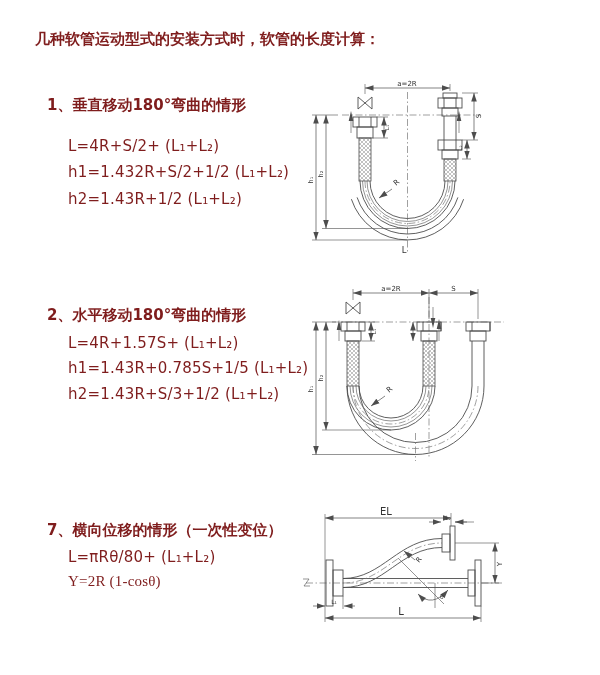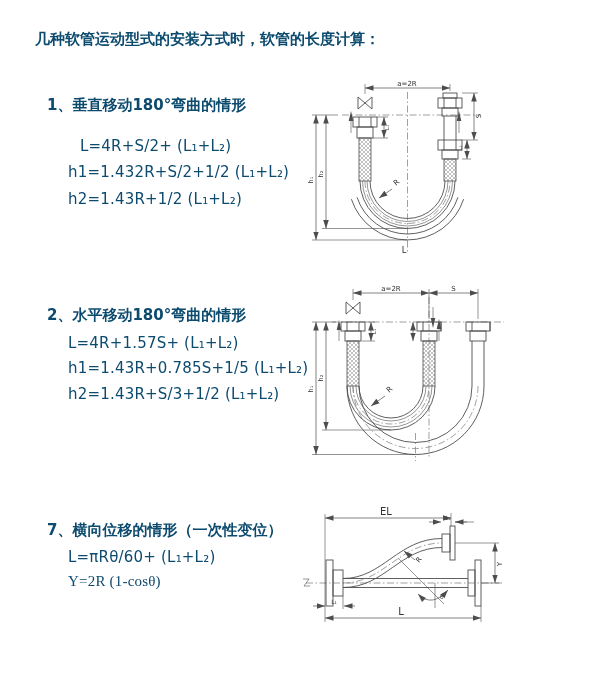--- a/index.html
+++ b/index.html
@@ -1,17 +1,17 @@
 <!DOCTYPE html>
 <html><head>
 <meta charset="utf-8">
 <style>
   html,body{margin:0;padding:0;background:#fff;}
   .page{position:relative;width:600px;height:675px;background:#ffffff;overflow:hidden;
-        font-family:"DejaVu Sans",sans-serif;color:#0c4a6e;}
+        font-family:"DejaVu Sans",sans-serif;color:#7f1d1d;}
   .line{position:absolute;white-space:nowrap;}
   .t{font:600 15px "DejaVu Sans",sans-serif;}
   .h{font:600 15px "DejaVu Sans",sans-serif;}
   .f{font:400 15px "DejaVu Sans",sans-serif;letter-spacing:.2px;}
   svg{position:absolute;overflow:visible;}
   .dl{stroke:#4d4d4d;stroke-width:.9;fill:none;}
   .thin{stroke:#4d4d4d;stroke-width:.6;fill:none;}
   .cl{stroke:#777;stroke-width:.7;fill:none;stroke-dasharray:7 2.5 1.5 2.5;}
   .dim{stroke:#4d4d4d;stroke-width:.7;fill:none;}
   .ext{stroke:#4d4d4d;stroke-width:.6;fill:none;}
@@ -21,31 +21,31 @@
   text.dlabel{font-family:"DejaVu Sans",sans-serif;fill:#333;}
 </style>
 </head>
 <body>
 
 <div class="page">
 
   <div class="line t" style="left:35px;top:30px;">几种软管运动型式的安装方式时，软管的长度计算：</div>
 
   <div class="line h" style="left:47px;top:96px;">1、垂直移动180°弯曲的情形</div>
-  <div class="line f" style="left:68px;top:137px;margin-left:12px;">L=4R+S/2+ (L₁+L₂)</div>
+  <div class="line f" style="left:68px;top:137px;">L=4R+S/2+ (L₁+L₂)</div>
   <div class="line f" style="left:68px;top:163px;">h1=1.432R+S/2+1/2 (L₁+L₂)</div>
   <div class="line f" style="left:68px;top:190px;">h2=1.43R+1/2 (L₁+L₂)</div>
 
   <div class="line h" style="left:47px;top:306px;">2、水平移动180°弯曲的情形</div>
   <div class="line f" style="left:68px;top:334px;">L=4R+1.57S+ (L₁+L₂)</div>
   <div class="line f" style="left:68px;top:359px;">h1=1.43R+0.785S+1/5 (L₁+L₂)</div>
   <div class="line f" style="left:68px;top:385px;">h2=1.43R+S/3+1/2 (L₁+L₂)</div>
 
   <div class="line h" style="left:47px;top:521px;">7、横向位移的情形（一次性变位）</div>
-  <div class="line f" style="left:68px;top:548px;">L=πRθ/60+ (L₁+L₂)</div>
+  <div class="line f" style="left:68px;top:548px;">L=πRθ/80+ (L₁+L₂)</div>
   <div class="line f" style="left:68px;top:573px;font-family:Liberation Serif, serif;">Y=2R (1-cosθ)</div>
 
   <svg style="left:308px;top:76px;" width="240" height="184" viewBox="0 0 240 184">
     <defs>
       <marker id="ar1" markerWidth="9" markerHeight="8" refX="8.5" refY="4" orient="auto-start-reverse" markerUnits="userSpaceOnUse">
         <path d="M0,1.2 L8.5,4 L0,6.8 Z" fill="#4d4d4d"></path>
       </marker>
       <pattern id="br1" width="4" height="4" patternUnits="userSpaceOnUse">
         <path d="M0,0 L4,4 M4,0 L0,4" stroke="#999" stroke-width="0.6" fill="none"></path>
       </pattern>

